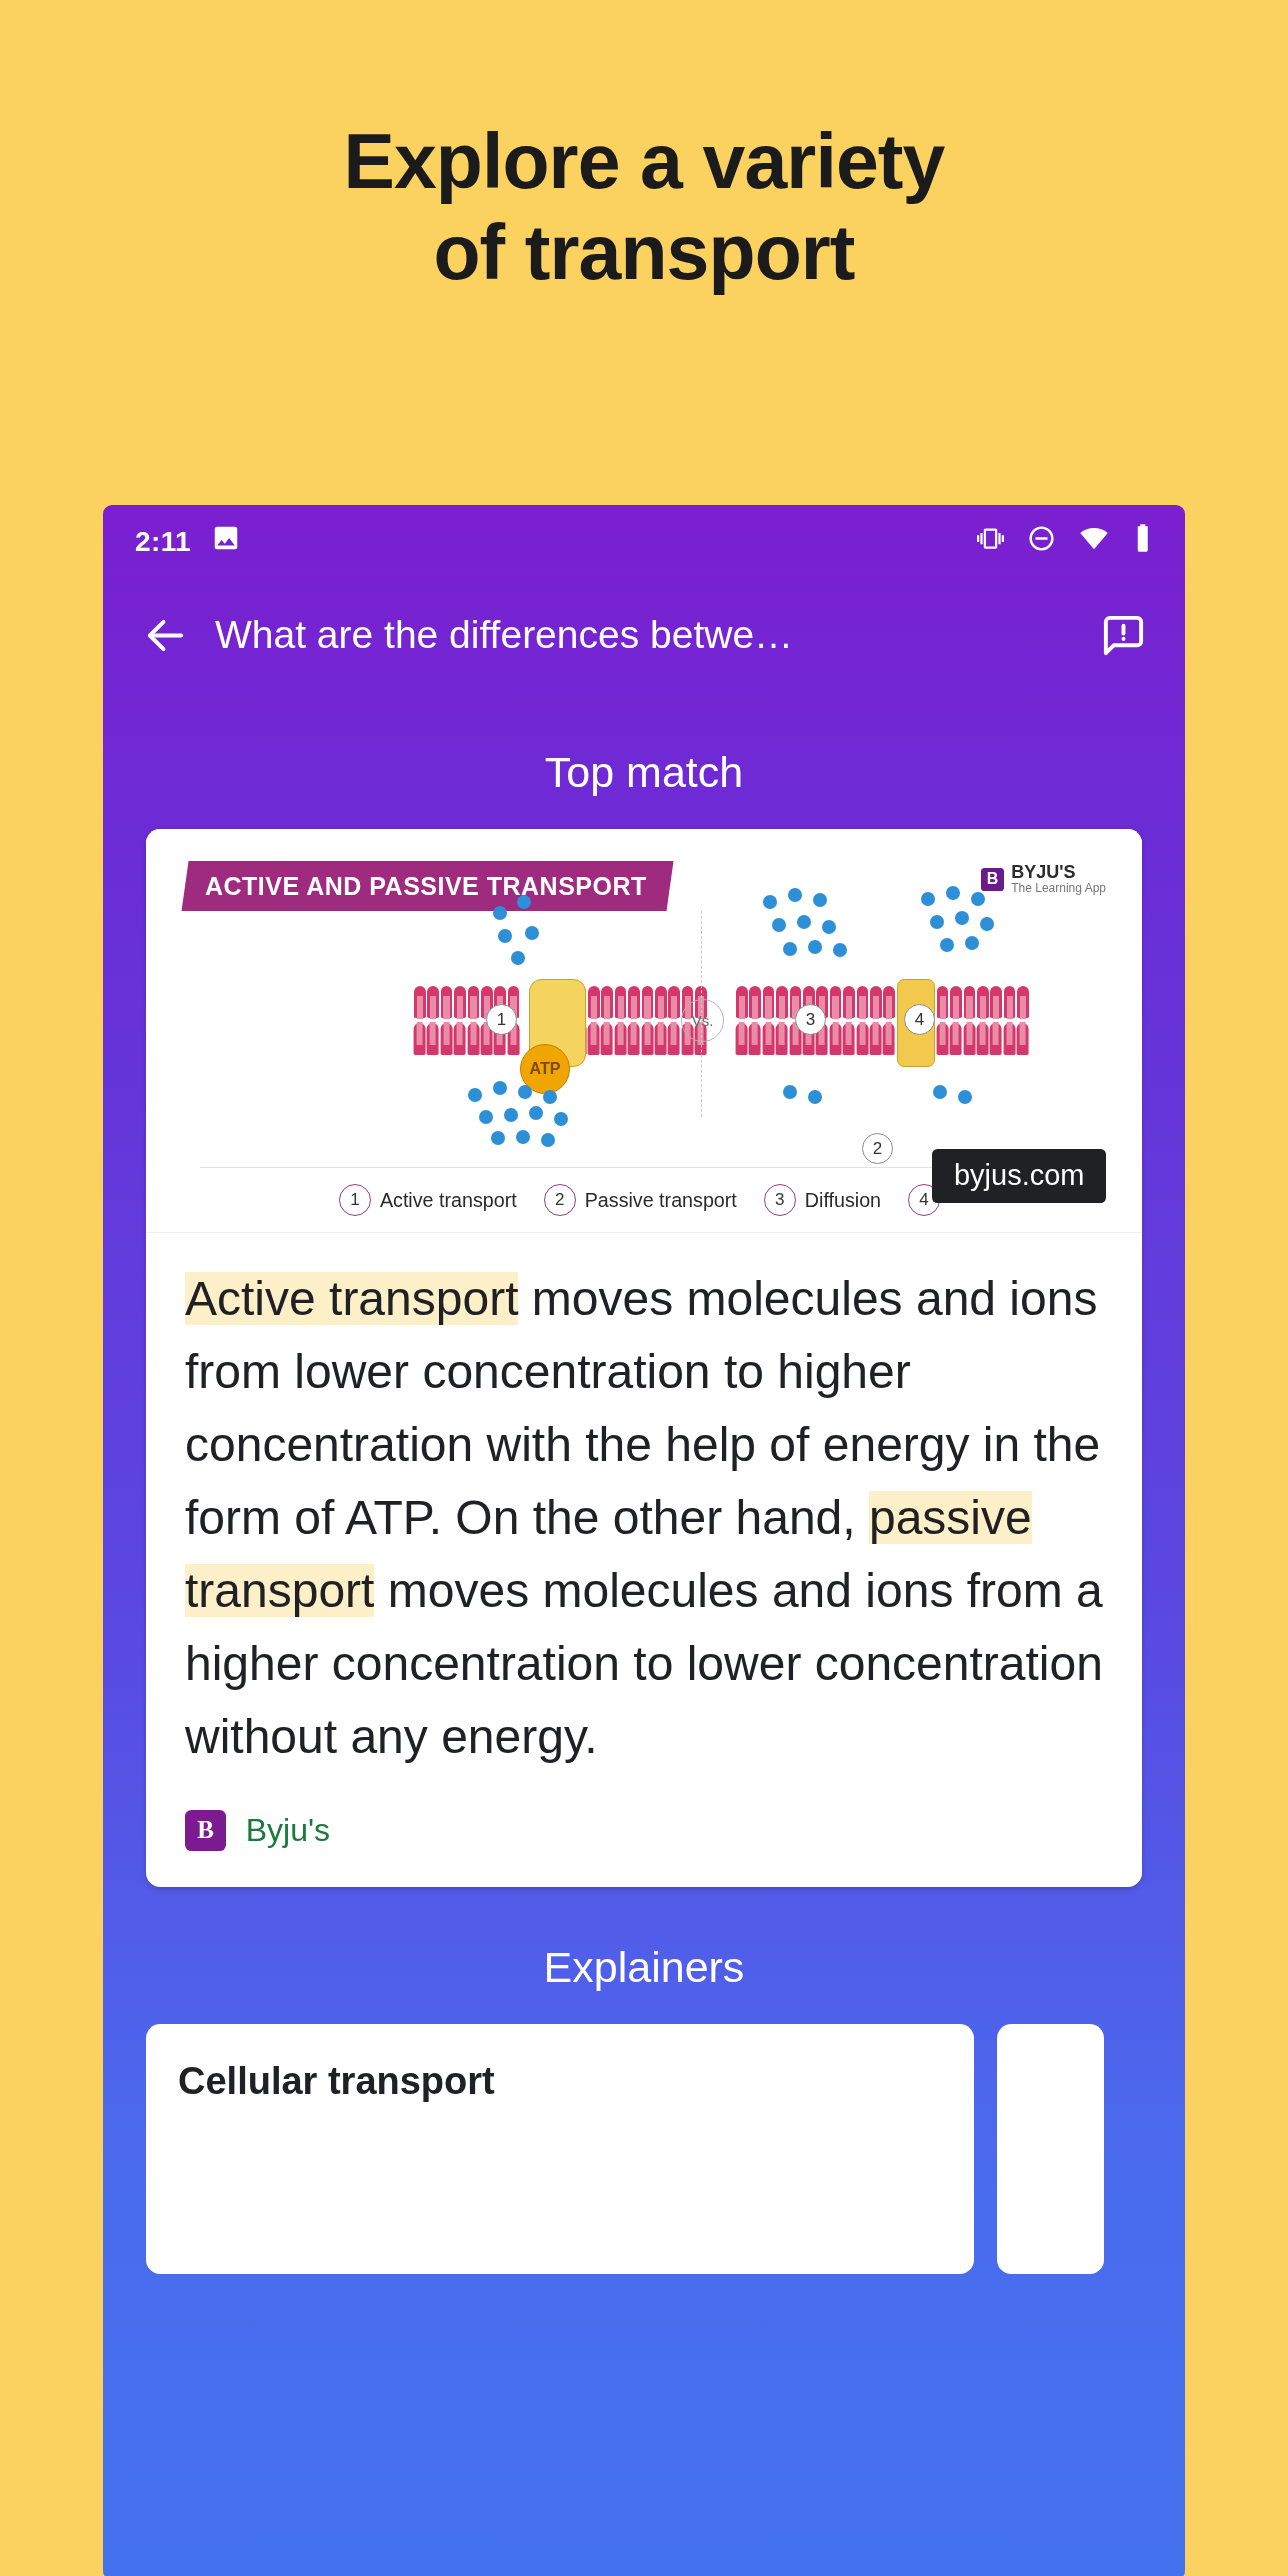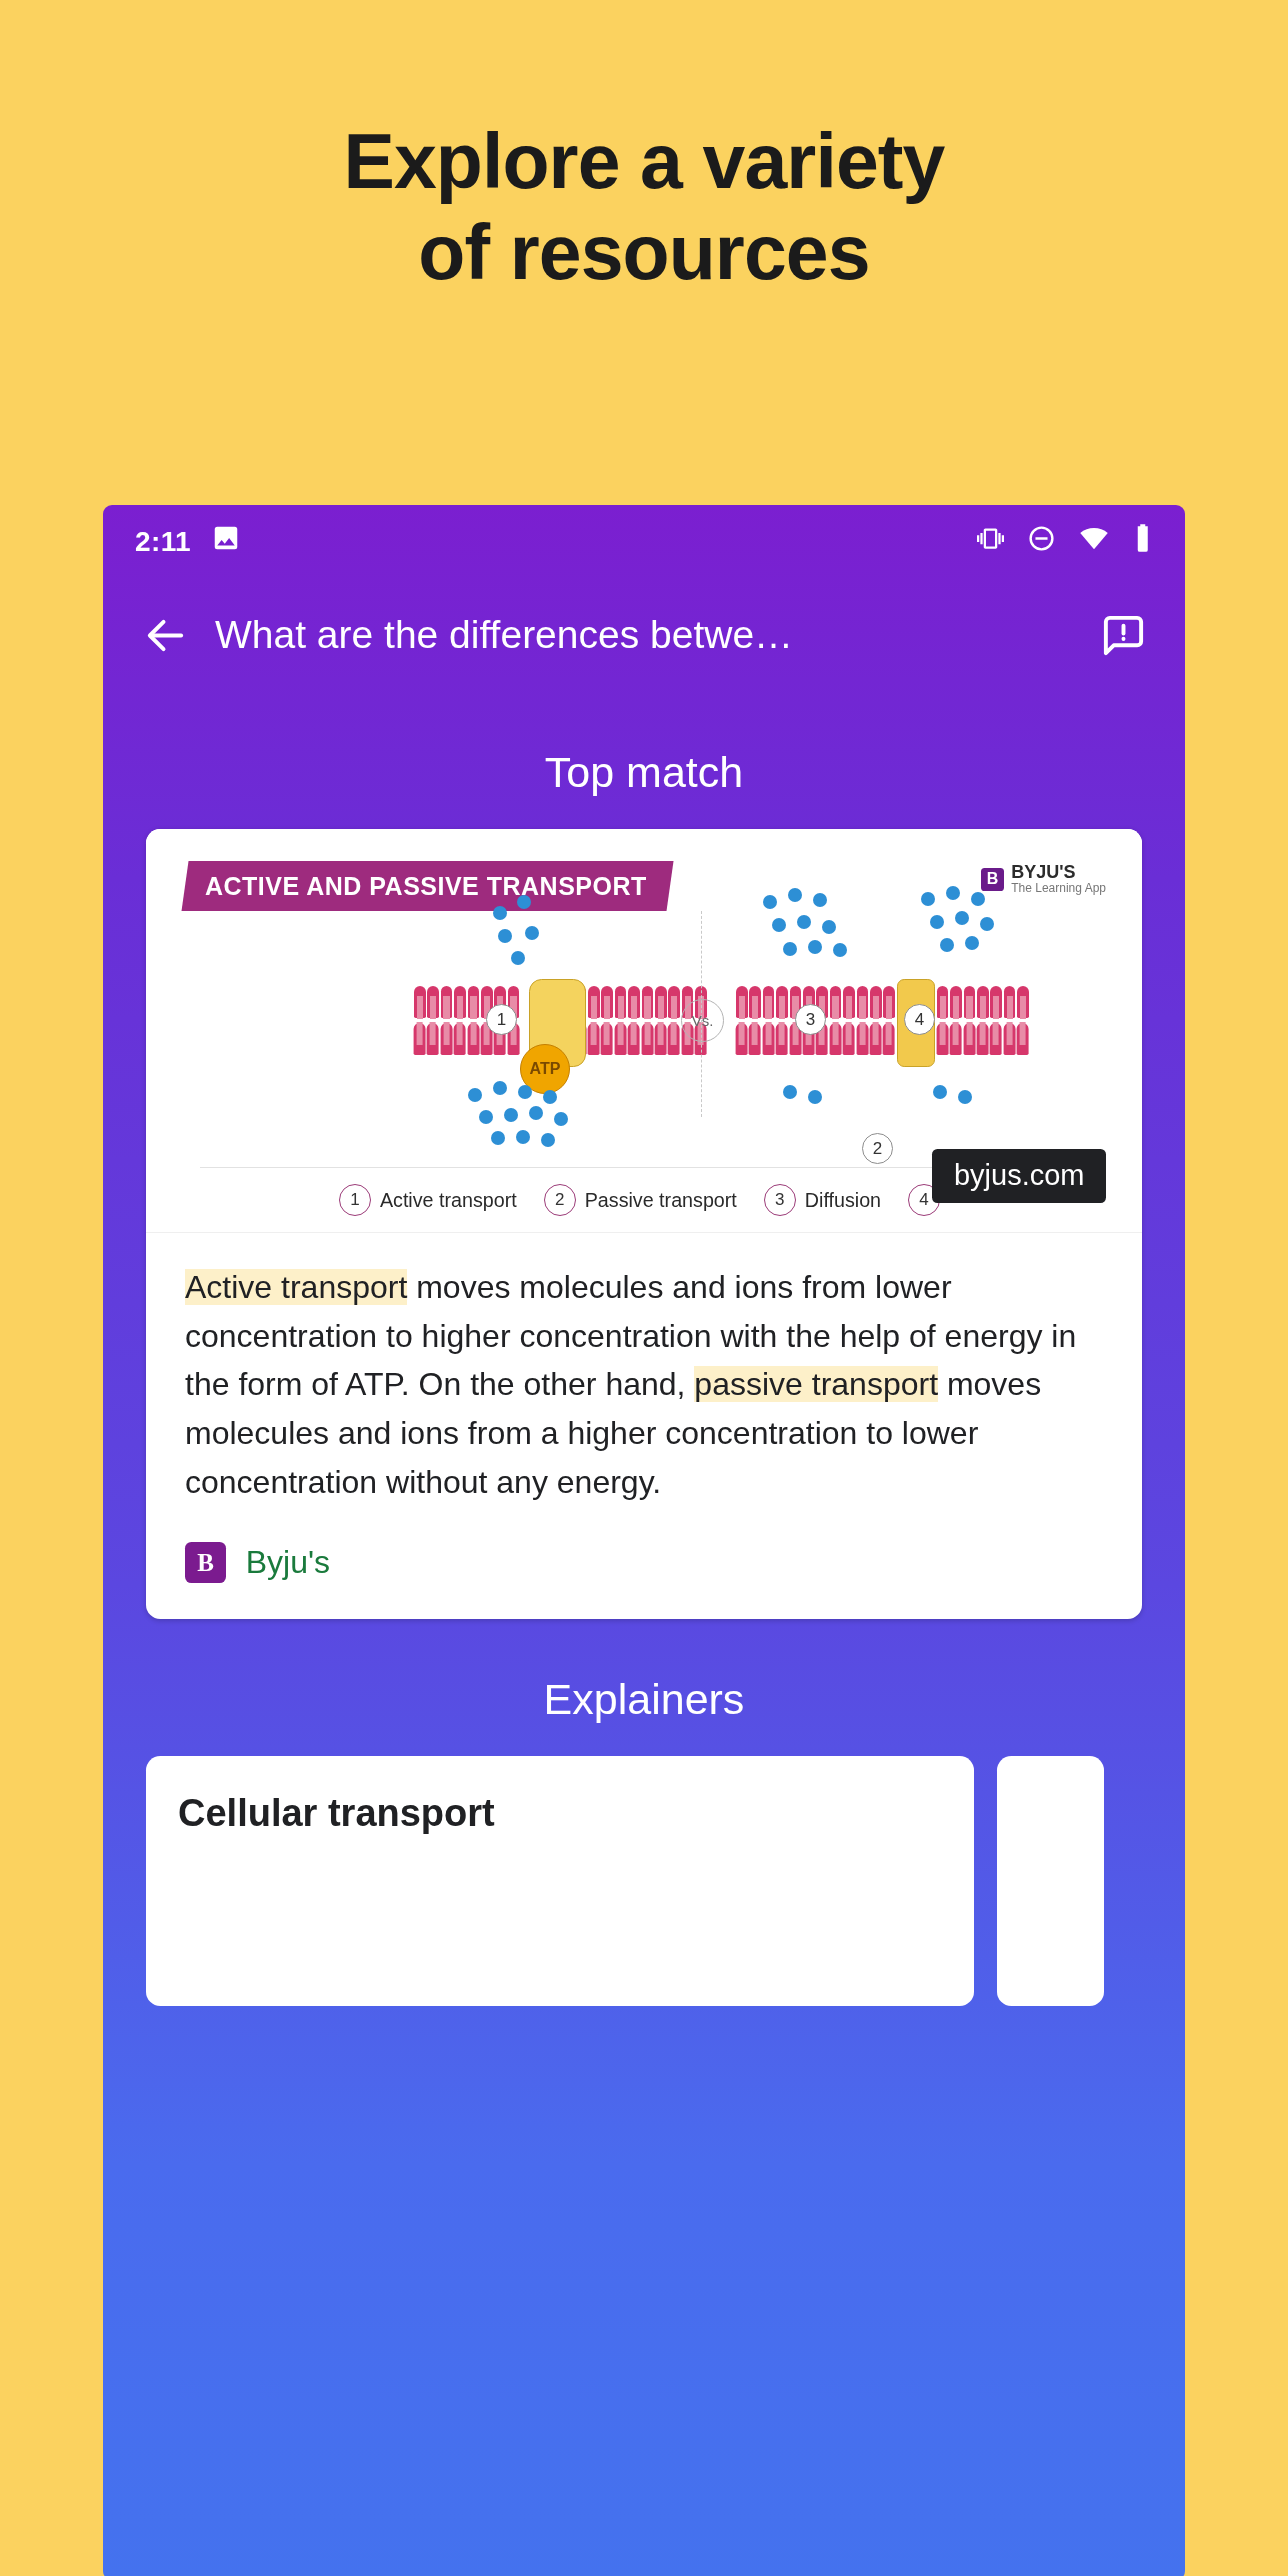--- a/index.html
+++ b/index.html
@@ -266,21 +266,21 @@
     background: #202124;
     color: #ffffff;
     font-size: 29px;
     padding: 10.7px 21.5px;
     border-radius: 5.4px;
   }
 
   
   .card-body { padding: 30px 39px 36px 39px; }
   .snippet {
-    font-size: 32px;
+    font-size: 48px;
     line-height: 1.52;
     color: #202124;
   }
   .hl { background: #FDF0C9; }
   .snippet-title {
     margin-top: 36px;
     font-size: 34px;
     font-weight: bold;
     line-height: 1.35;
     color: #202124;
@@ -326,21 +326,21 @@
   .explainer-title {
     font-size: 38px;
     color: #202124;
   }
 </style>
 </head>
 <body>
 
 <div class="promo-headline">
   <div>Explore a variety</div>
-  <div>of resources</div>
+  <div>of transport</div>
 </div>
 
 <div class="phone">
 
   <div class="statusbar">
     <div class="clock">2:11</div>
     <div class="status-left-icons">
       <span class="sicon">
         <svg width="30" height="30" viewBox="0 0 24 24" fill="#ffffff">
           <path d="M21 19V5a2 2 0 0 0-2-2H5a2 2 0 0 0-2 2v14a2 2 0 0 0 2 2h14a2 2 0 0 0 2-2zM8.5 13.5l2.5 3 3.5-4.5 4.5 6H5l3.5-4.5z"></path>

